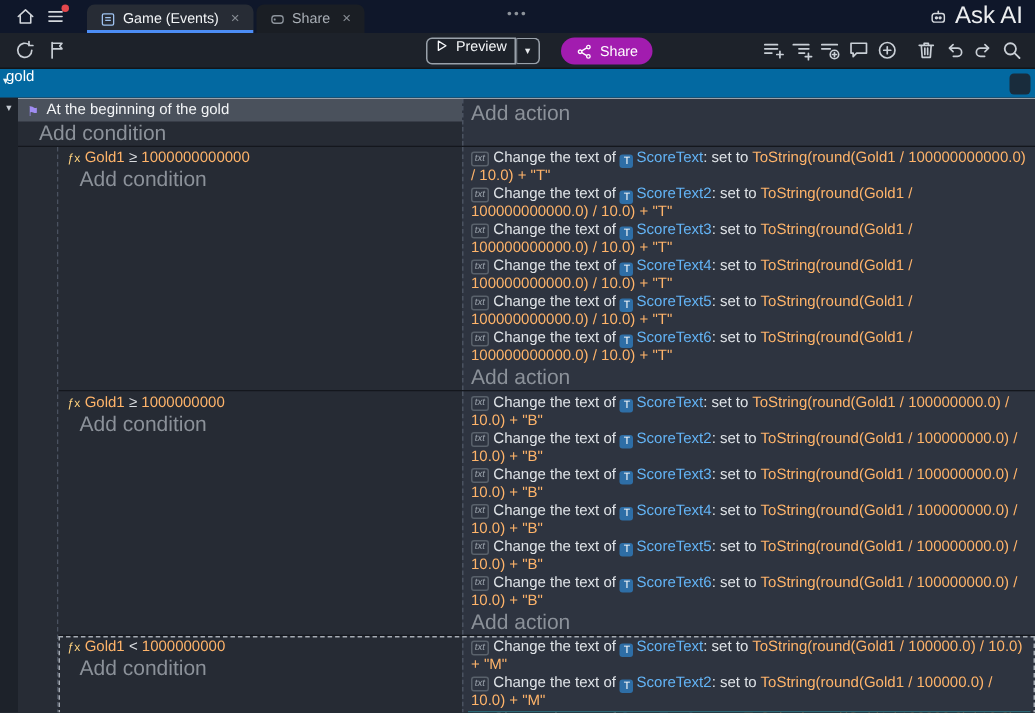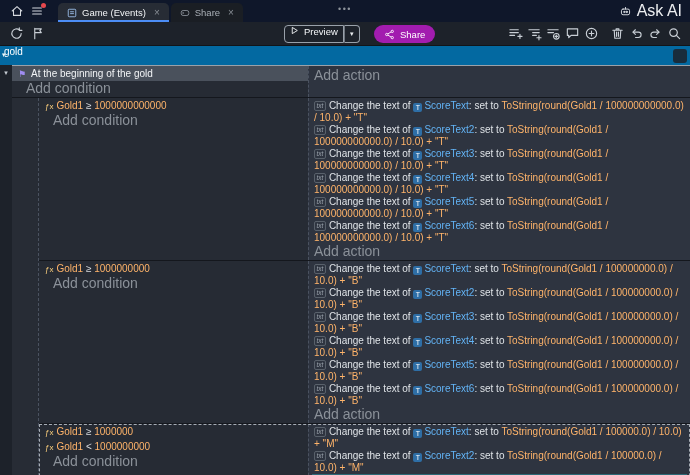--- a/index.html
+++ b/index.html
@@ -289,21 +289,20 @@
           <div class="act"><span class="aic">txt</span><span>Change the text of</span> <span class="oic">T</span><span class="obj">ScoreText3</span><span>: set to</span> <span class="expr">ToString(round(Gold1 / 100000000.0) / 10.0) + "B"</span></div>
           <div class="act"><span class="aic">txt</span><span>Change the text of</span> <span class="oic">T</span><span class="obj">ScoreText4</span><span>: set to</span> <span class="expr">ToString(round(Gold1 / 100000000.0) / 10.0) + "B"</span></div>
           <div class="act"><span class="aic">txt</span><span>Change the text of</span> <span class="oic">T</span><span class="obj">ScoreText5</span><span>: set to</span> <span class="expr">ToString(round(Gold1 / 100000000.0) / 10.0) + "B"</span></div>
           <div class="act"><span class="aic">txt</span><span>Change the text of</span> <span class="oic">T</span><span class="obj">ScoreText6</span><span>: set to</span> <span class="expr">ToString(round(Gold1 / 100000000.0) / 10.0) + "B"</span></div>
           <div class="add">Add action</div>
         </div>
       </div>
 
       <div class="event selected">
         <div class="cond-col">
-          <div class="cond"><span class="fic">ƒx</span><span class="cpart">Gold1</span> <span class="cop">≥</span> <span class="cpart">1000000</span></div>
           <div class="cond"><span class="fic">ƒx</span><span class="cpart">Gold1</span> <span class="cop">&lt;</span> <span class="cpart">1000000000</span></div>
           <div class="add">Add condition</div>
         </div>
         <div class="act-col">
           <div class="act"><span class="aic">txt</span><span>Change the text of</span> <span class="oic">T</span><span class="obj">ScoreText</span><span>: set to</span> <span class="expr">ToString(round(Gold1 / 100000.0) / 10.0) + "M"</span></div>
           <div class="act"><span class="aic">txt</span><span>Change the text of</span> <span class="oic">T</span><span class="obj">ScoreText2</span><span>: set to</span> <span class="expr">ToString(round(Gold1 / 100000.0) / 10.0) + "M"</span></div>
           <div class="act hl"><span class="aic">txt</span><span>Change the text of</span> <span class="obj">ScoreText3</span><span>: set to</span> <span class="expr">ToString(round(Gold1 / 100000.0) / 10.0) + "M"</span></div>
         </div>
       </div>
 

